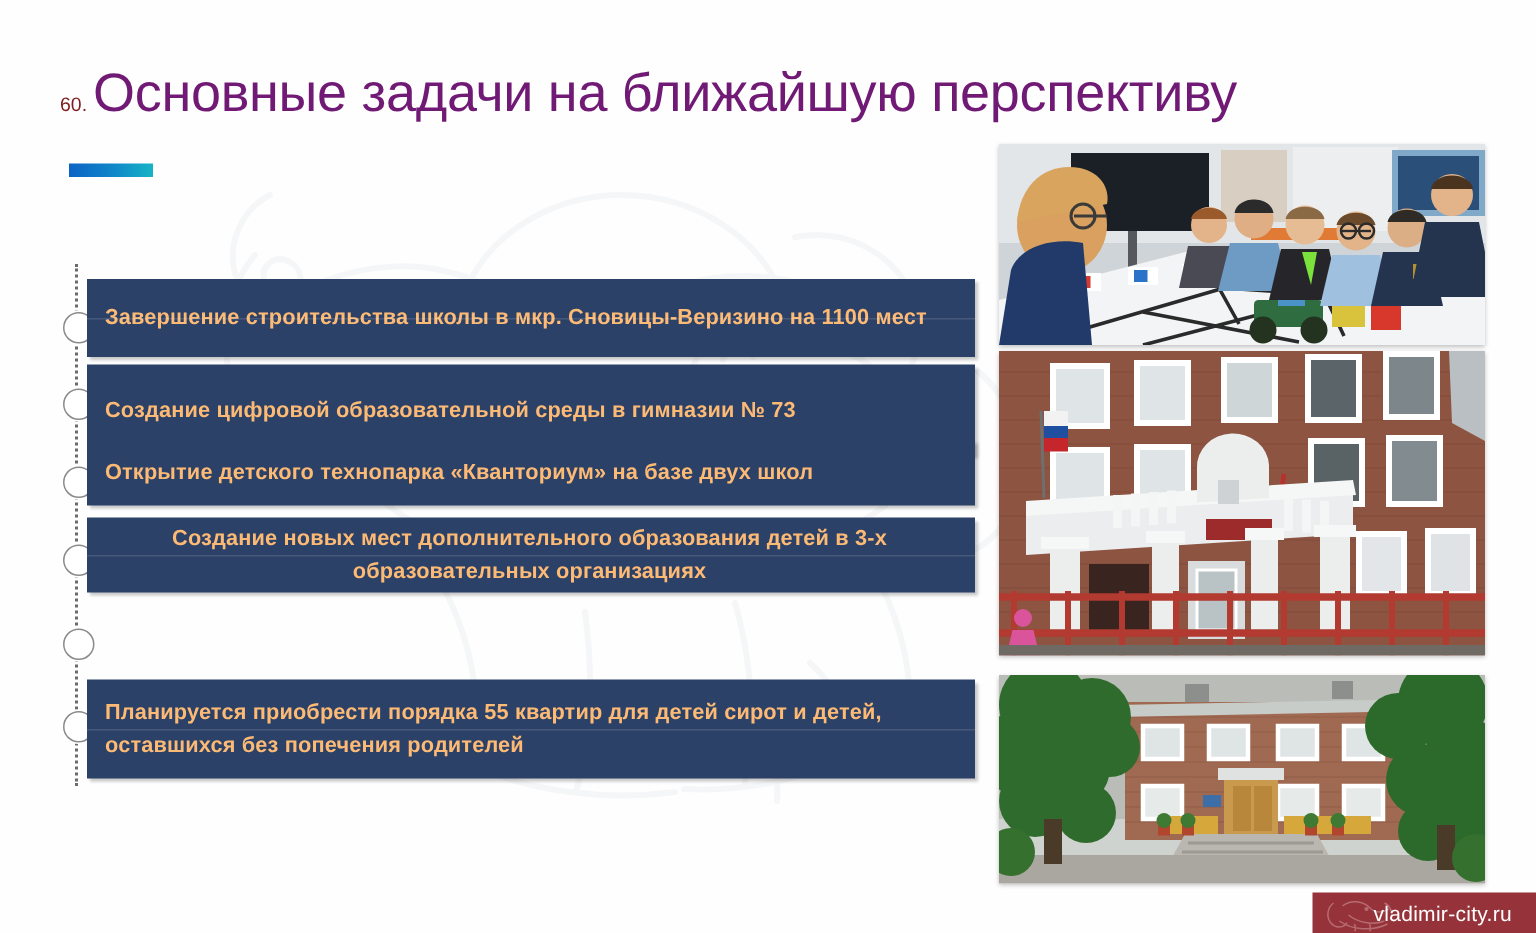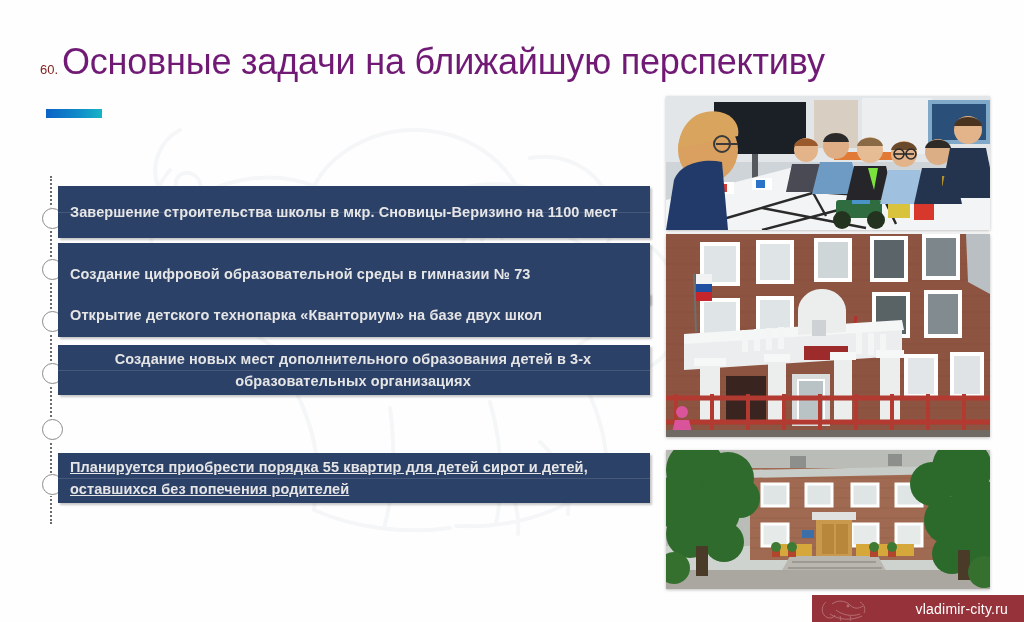--- a/index.html
+++ b/index.html
@@ -50,21 +50,21 @@
   .node{
     position:absolute;left:-10px;width:19px;height:19px;border-radius:50%;
     background:#ffffff;border:1px solid #8a8a8a;
     box-shadow:0 0 0 1px #ffffff;
   }
 
   
   .task{
     position:absolute;left:58px;width:592px;
     background:#2c4168;
-    color:#e5e5e5;
+    color:#fdba74;
     box-shadow:2px 2px 2px rgba(0,0,0,.22);
     box-sizing:border-box;
     padding:9px 14px 9px 12px;
     display:flex;align-items:center;
   }
   .task .task-text{
     font-size:14.5px;line-height:22px;font-weight:700;
     letter-spacing:.1px;
   }
   .task::after{
@@ -76,21 +76,21 @@
   
   .photo{
     position:absolute;left:666px;overflow:hidden;
     box-shadow:0 1px 3px rgba(0,0,0,.25);
     background:#ccc;
   }
   .photo svg{display:block;width:100%;height:100%;}
 
   
   .footer-badge{
-    position:absolute;right:0;bottom:0;width:212px;height:27px;
+    position:absolute;right:0;bottom:0;width:149px;height:27px;
     background:#96333a;display:flex;align-items:center;justify-content:flex-end;
     overflow:hidden;
   }
   .footer-badge .lion-mark{
     position:absolute;left:6px;top:1px;width:52px;height:25px;opacity:.38;
   }
   .footer-badge .site{
     font-size:14px;color:#ffffff;margin-right:16px;letter-spacing:.2px;
     position:relative;z-index:2;
   }
@@ -138,21 +138,21 @@
   </div>
   <div class="task one-line" style="top:243px;height:61px;">
     <span class="task-text">Создание цифровой образовательной среды в гимназии № 73</span>
   </div>
   <div class="task one-line" style="top:293px;height:44px;">
     <span class="task-text">Открытие детского технопарка  «Кванториум» на базе двух школ</span>
   </div>
   <div class="task" style="top:345px;height:50px;text-align:center;">
     <span class="task-text">Создание новых мест дополнительного образования детей в 3-х образовательных организациях</span>
   </div>
-  <div class="task" style="top:453px;height:50px;text-decoration:underline;">
+  <div class="task" style="top:453px;height:66px;">
     <span class="task-text">Планируется приобрести порядка 55 квартир для детей сирот и детей, оставшихся без попечения родителей</span>
   </div>
 
   <div class="photo" style="top:96px;width:324px;height:134px;">
     <svg viewBox="0 0 324 134" preserveAspectRatio="none">
       <rect width="324" height="134" fill="#cfd4d8"></rect>
       <rect x="0" y="0" width="324" height="66" fill="#e3e6e8"></rect>
       <rect x="48" y="6" width="92" height="52" fill="#1b1f26"></rect>
       <rect x="86" y="58" width="6" height="24" fill="#55595e"></rect>
       <rect x="148" y="4" width="44" height="48" fill="#d8cfc2"></rect>

